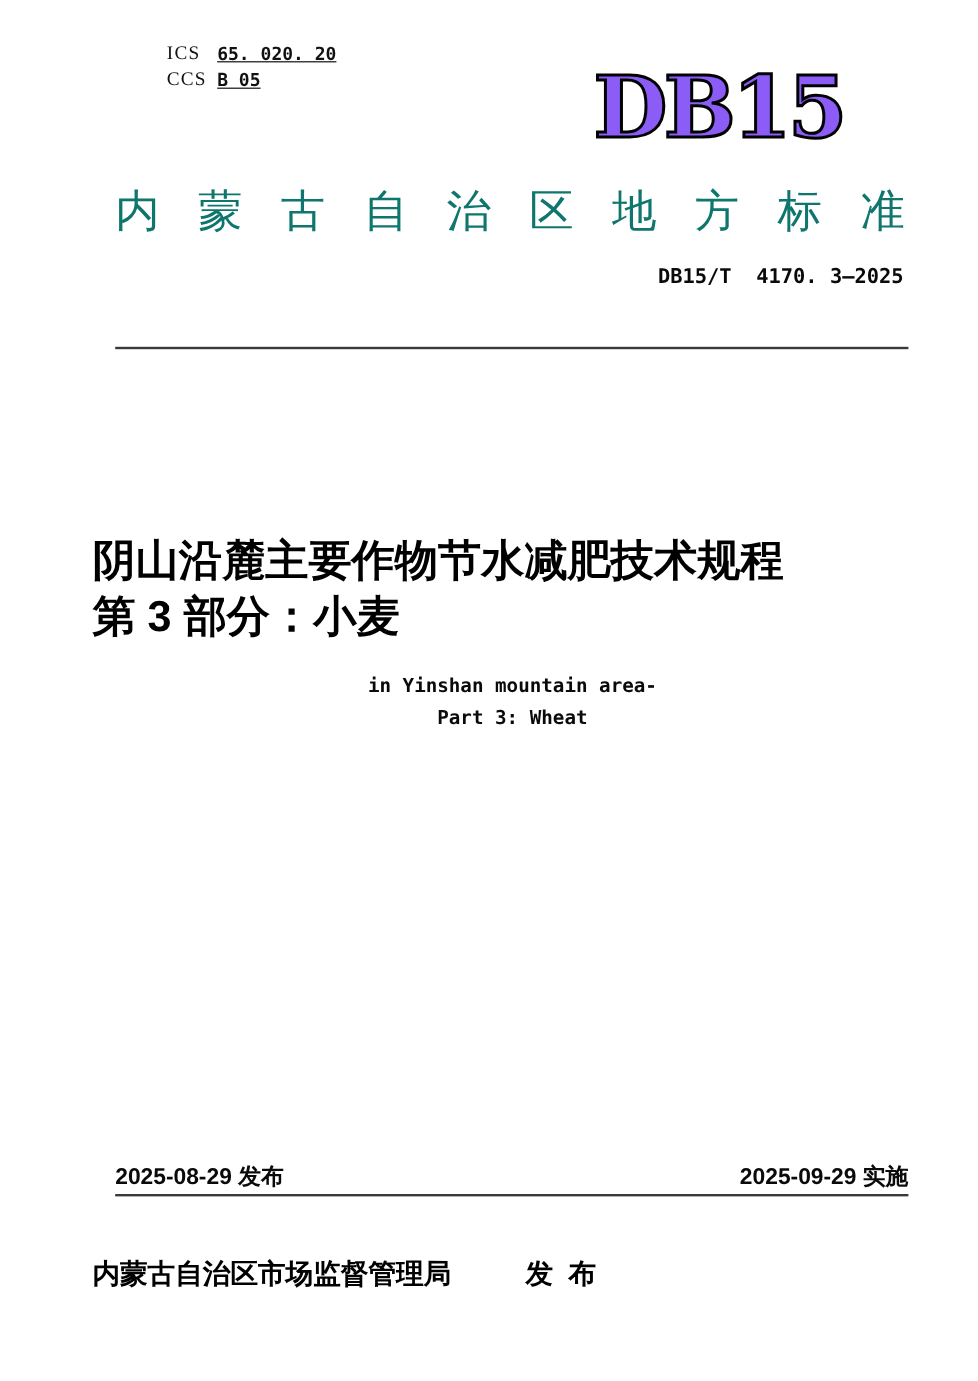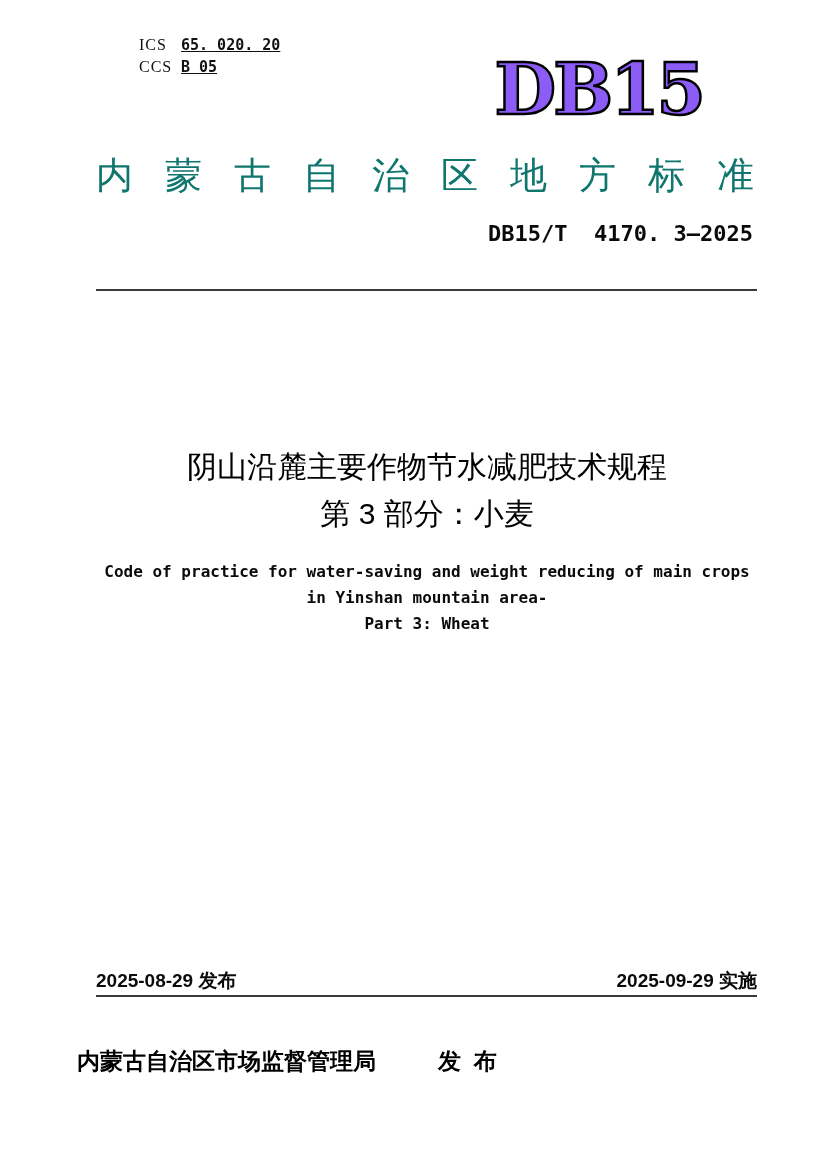--- a/index.html
+++ b/index.html
@@ -69,42 +69,41 @@
     line-height: 44px;
     color: #0f766e;
   }
   
   .std-number {
     position: absolute;
     right: 62px;
     top: 221px;
     font-family: "DejaVu Sans Mono", monospace;
     font-weight: 700;
-    font-size: 22px;
+    font-size: 17px;
     white-space: pre;
     color: #0a0a0a;
   }
   .rule {
     position: absolute;
     left: 96px;
     width: 661px;
     height: 2px;
     background: #3a3a3a;
   }
   .rule-top { top: 289px; }
   .rule-bottom { top: 995px; }
   
   .title-block {
     position: absolute;
     left: 77px;
     width: 700px;
     top: 443px;
-    text-align: center;
-    font-size: 30px;
-    font-weight: 400;
+    font-size: 36px;
+    font-weight: 700;
     line-height: 47px;
     color: #000;
   }
   .title-block .t-line { white-space: pre; }
   
   .english-block {
     position: absolute;
     left: 77px;
     width: 700px;
     top: 559px;
@@ -168,21 +167,20 @@
   <div class="std-number">DB15/T  4170. 3—2025</div>
 
   <div class="rule rule-top"></div>
 
   <div class="title-block">
     <div class="t-line">阴山沿麓主要作物节水减肥技术规程</div>
     <div class="t-line">第 3 部分：小麦</div>
   </div>
 
   <div class="english-block">
-    <div>Code of practice for water-saving and weight reducing of main crops</div>
     <div>in Yinshan mountain area-</div>
     <div>Part 3: Wheat</div>
   </div>
 
   <div class="dates-row">
     <span>2025-08-29 发布</span>
     <span>2025-09-29 实施</span>
   </div>
 
   <div class="rule rule-bottom"></div>

